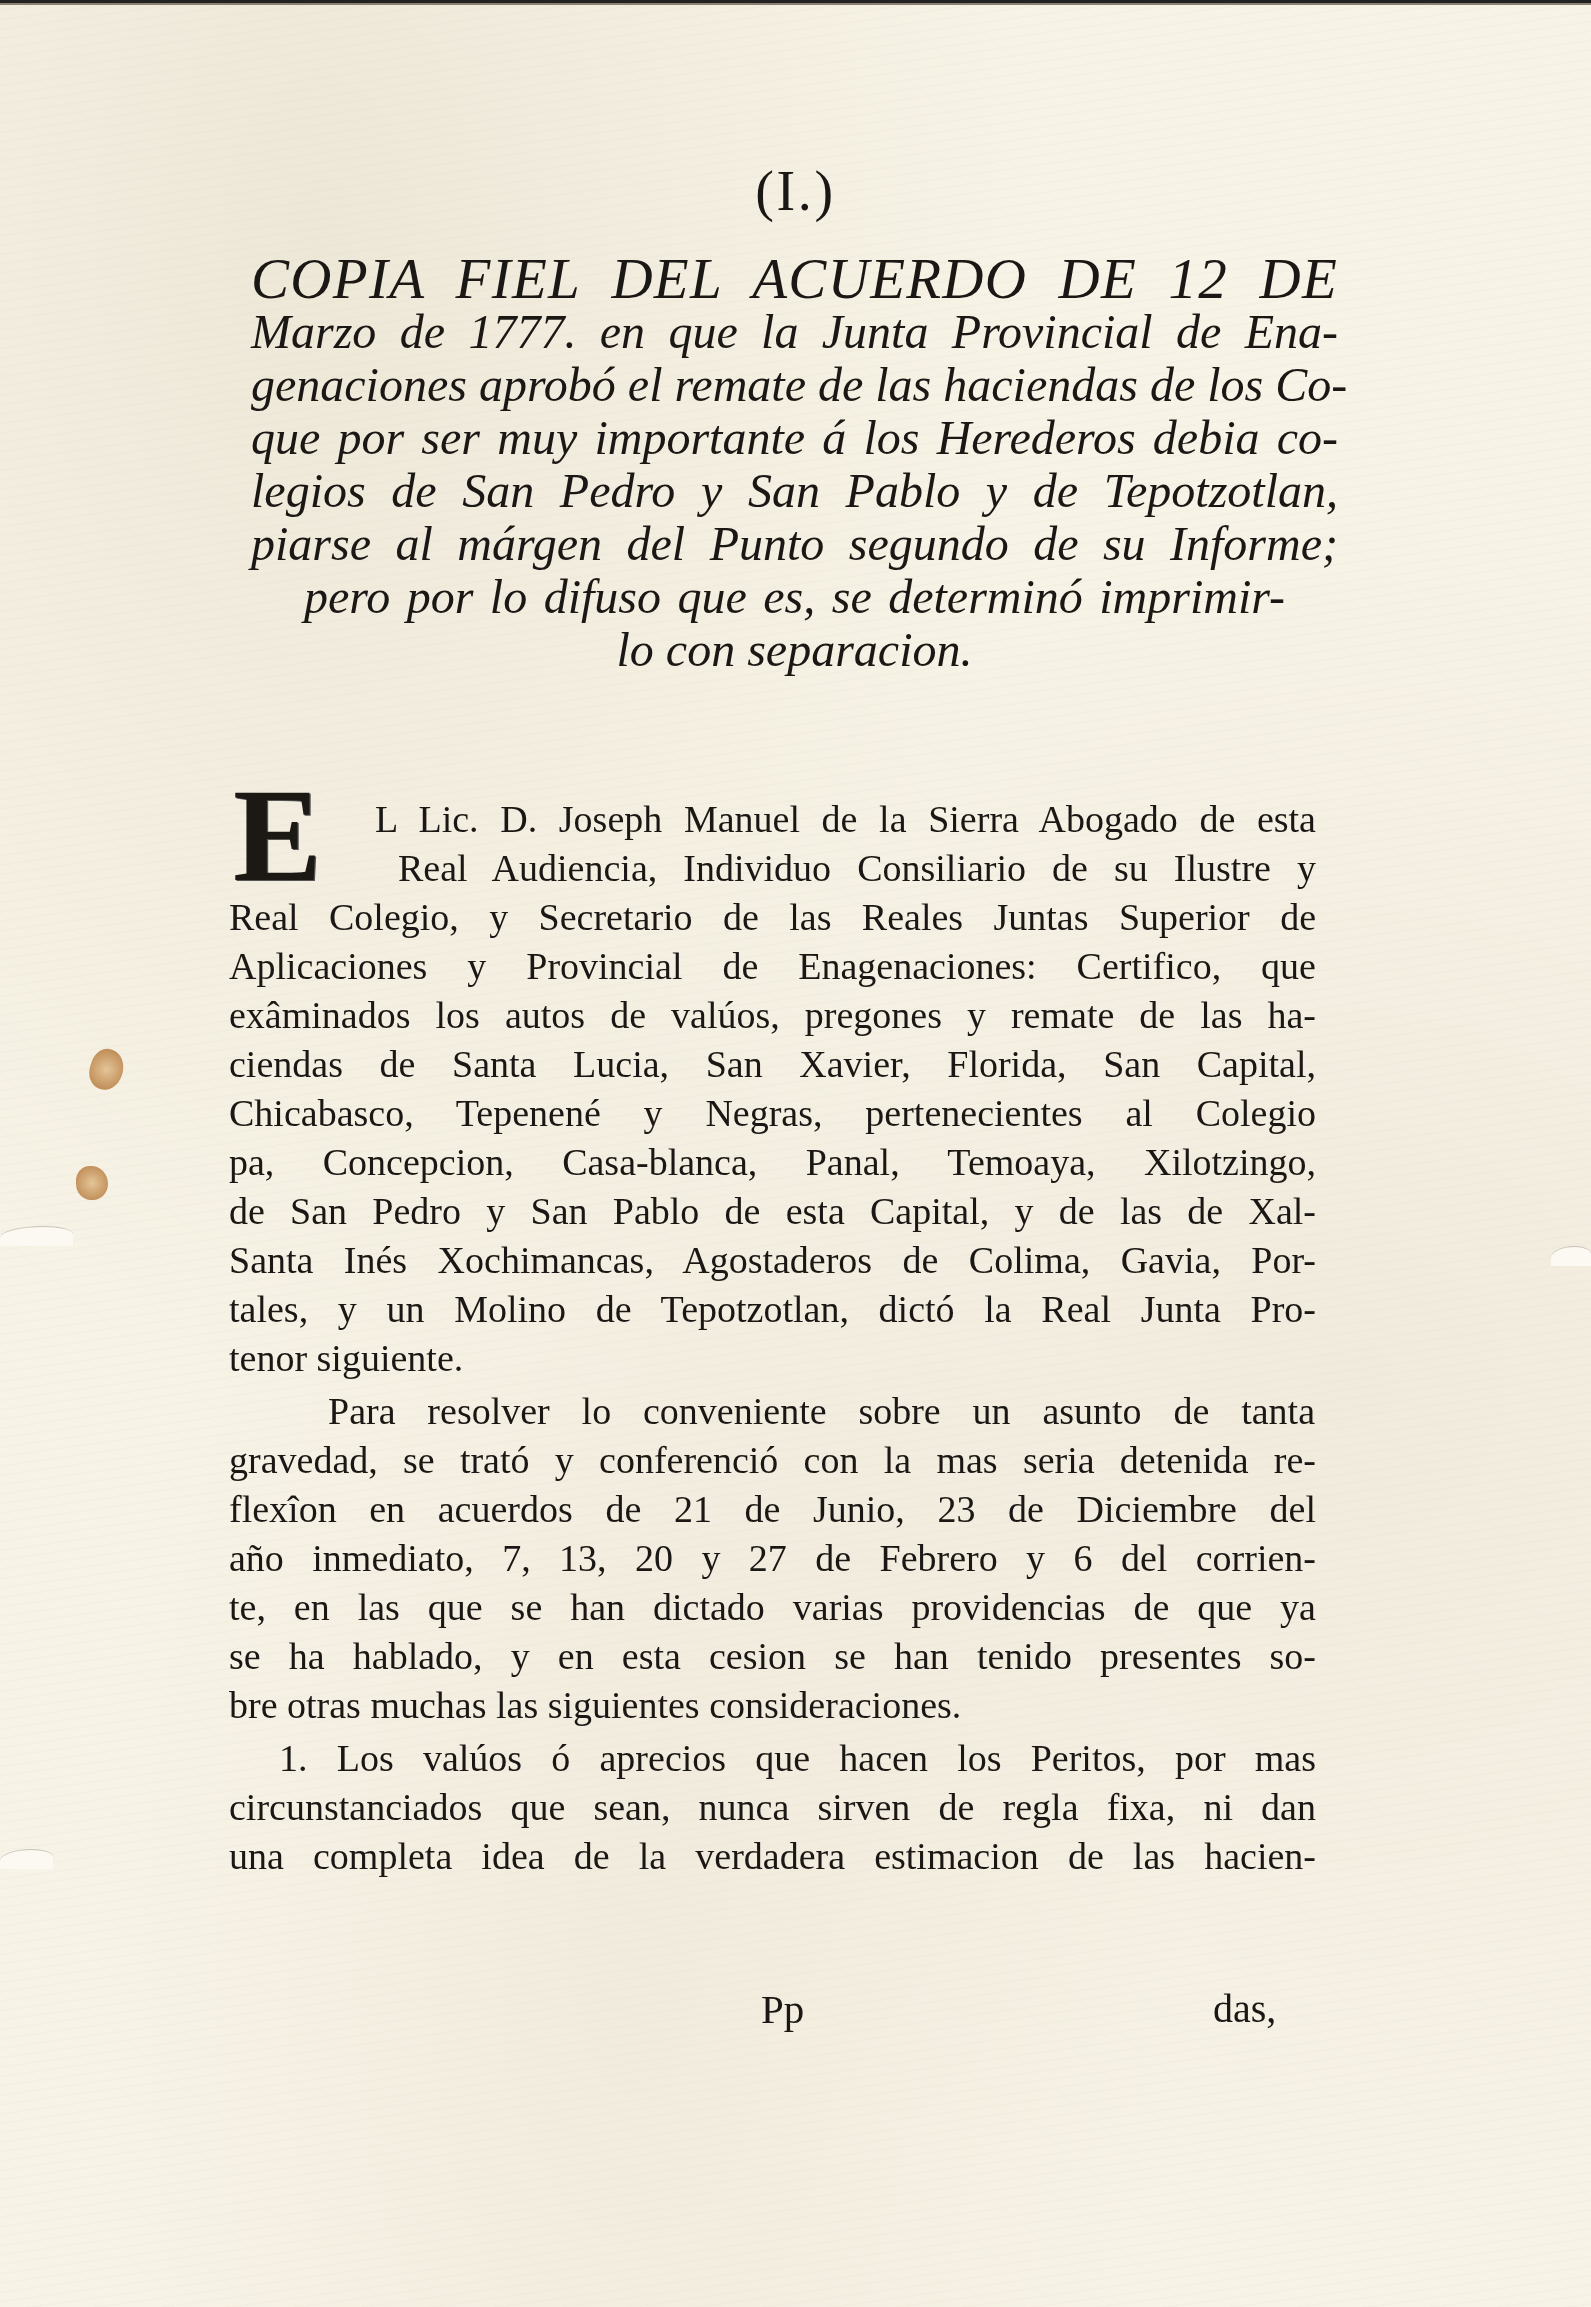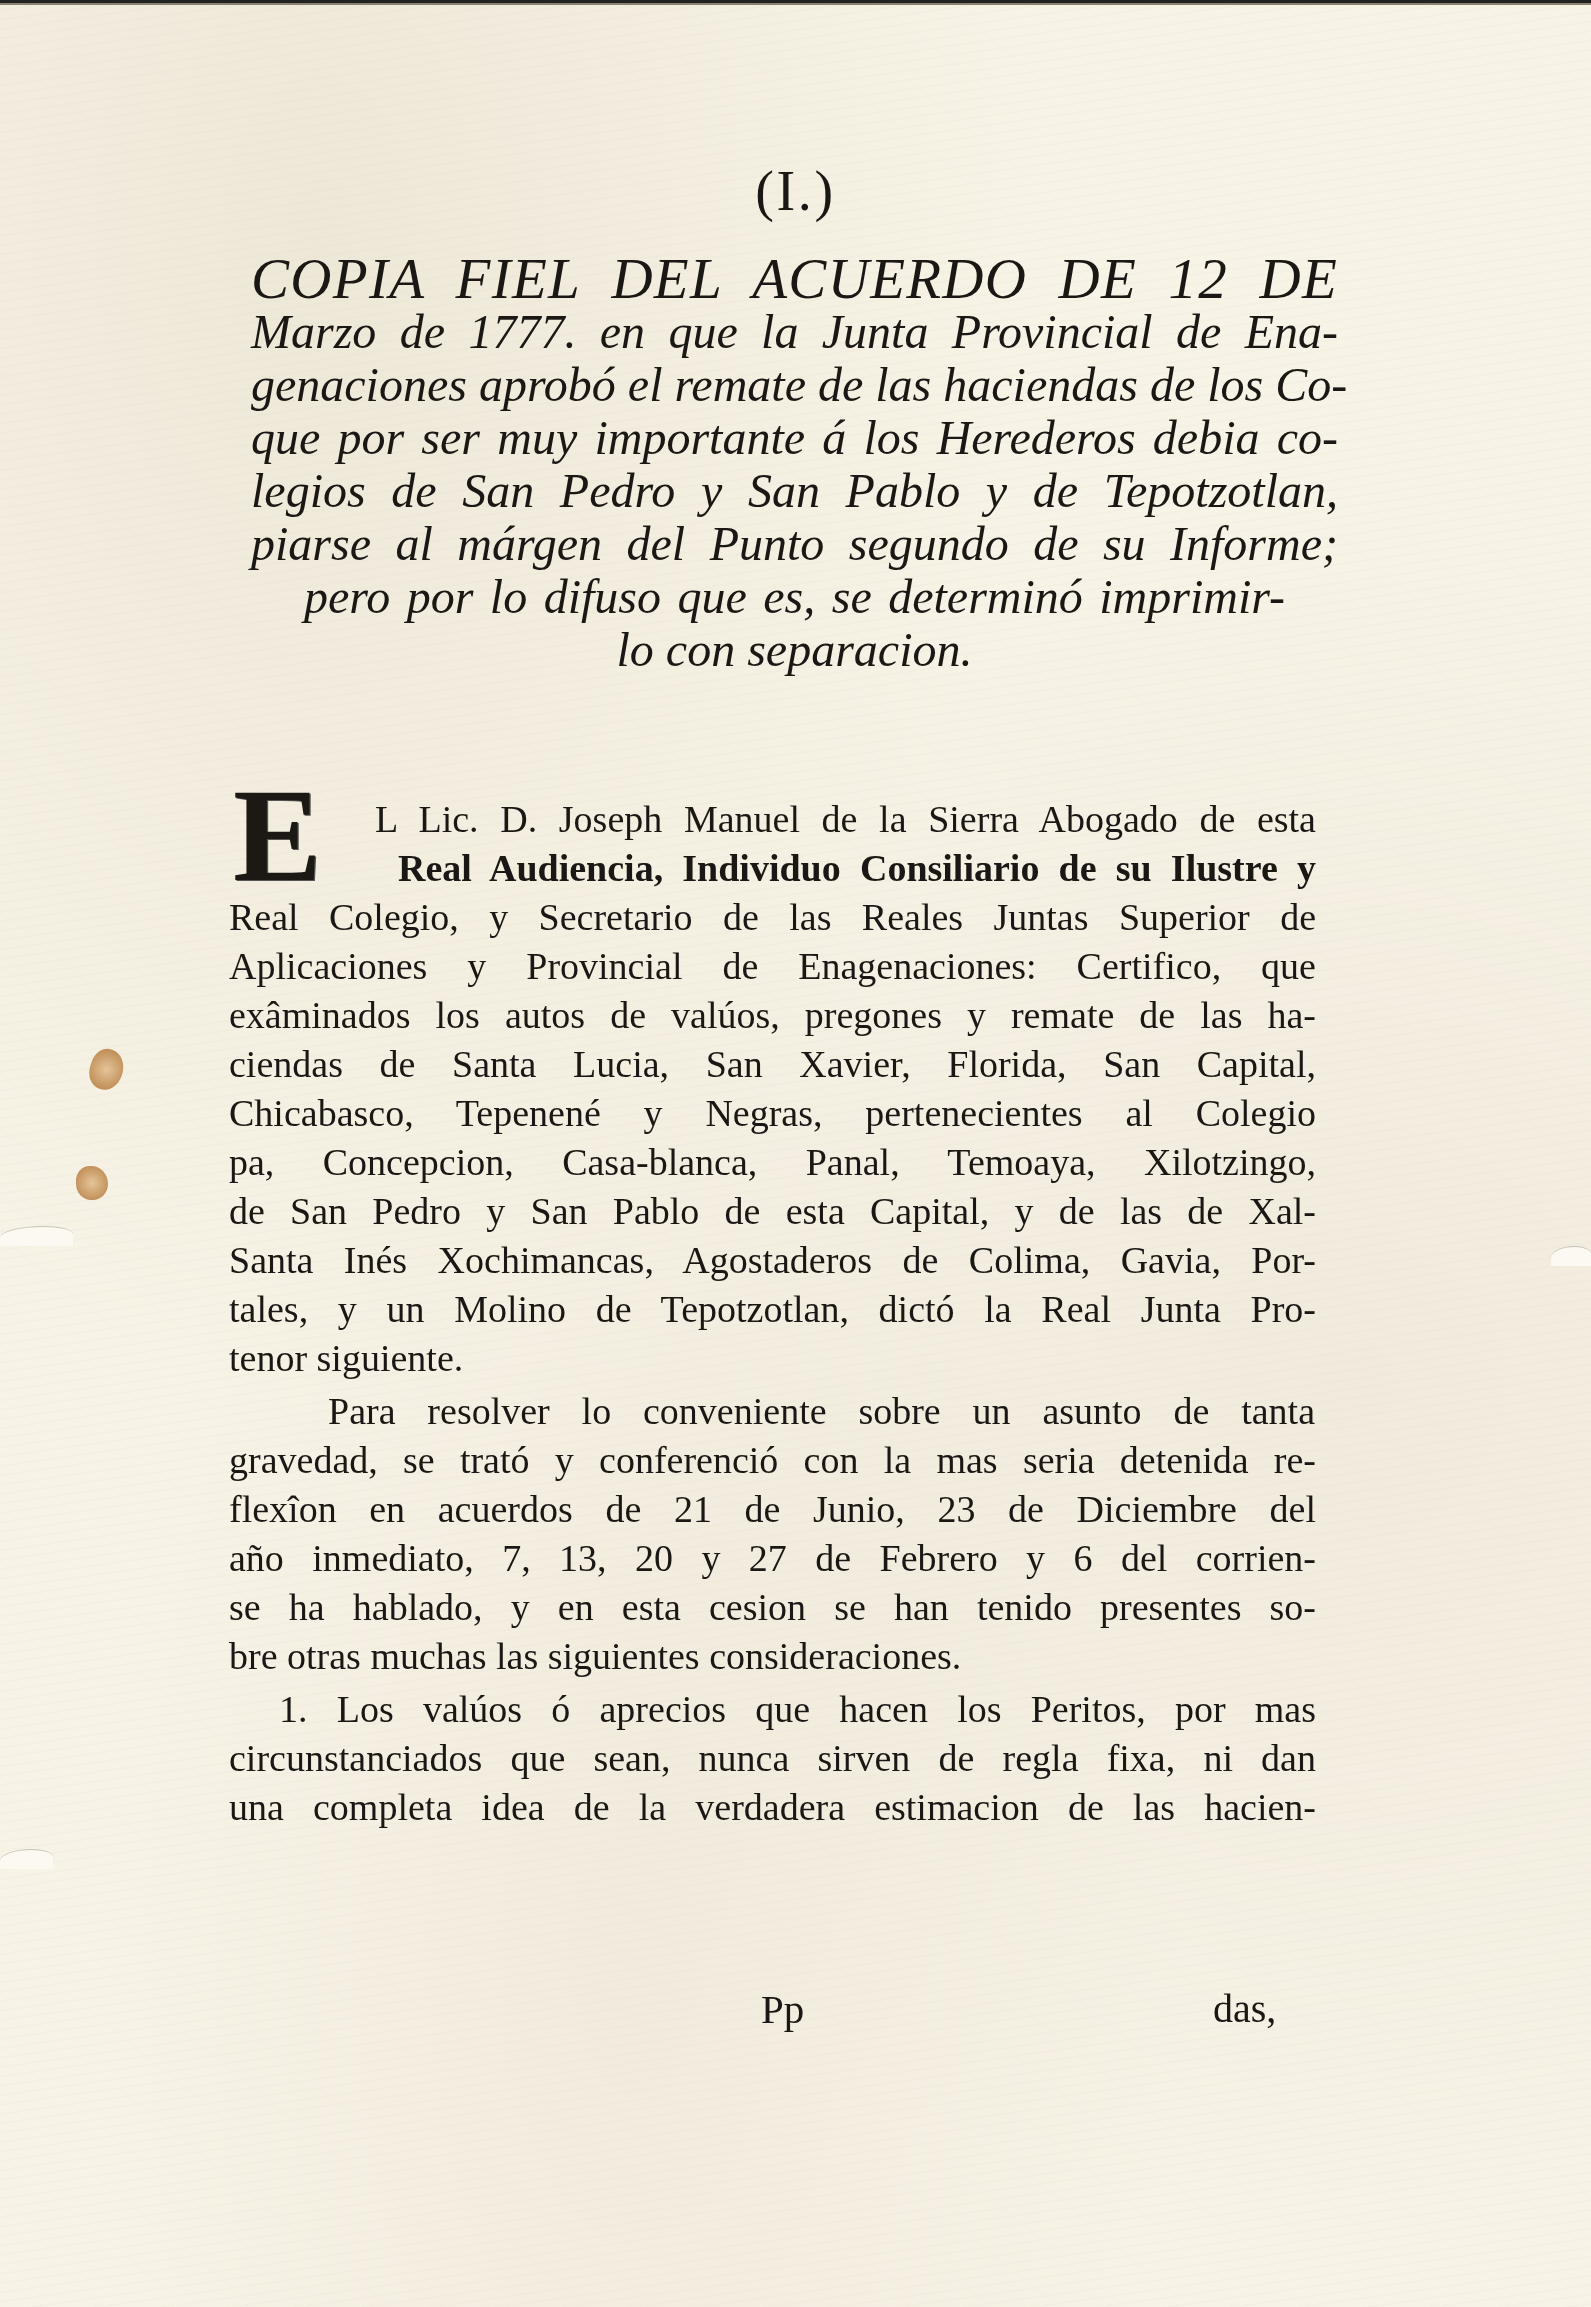--- a/index.html
+++ b/index.html
@@ -51,21 +51,21 @@
   .title .line.caps { font-size: 57px; letter-spacing: 1.3px; }
   .title .line.c1 { padding-left: 53px; width: 981px; }
   .title .line.c2 { text-align: left; text-align-last: center; }
 
   .body {
     position: absolute; left: 229px; top: 795px; width: 1087px;
     font-size: 38px; line-height: 49px;
   }
   .body .line { display: block; white-space: nowrap; text-align: justify; text-align-last: justify; }
   .body .line.indent-drop { padding-left: 146px; width: 941px; }
-  .body .line.indent-drop2 { padding-left: 169px; width: 918px; font-weight: bold; }
+  .body .line.indent-drop2 { padding-left: 169px; width: 918px; }
   .body .line.last { text-align-last: left; }
   .body .line.para { padding-left: 99px; width: 987px; }
   .body .line.num { padding-left: 50px; width: 1037px; }
   .body .gap { display: block; height: 4px; }
 
   .dropcap {
     position: absolute; left: 233px; top: 779px;
     font-size: 133px; line-height: 113px; font-weight: bold;
     color: #1c1915;
     text-shadow: 1.3px 1.3px 0 #555;
@@ -119,20 +119,21 @@
     <span class="line">Santa Inés Xochimancas, Agostaderos de Colima, Gavia, Por-</span>
     <span class="line">tales, y un Molino de Tepotzotlan, dictó la Real Junta Pro-</span>
     <span class="line last">tenor siguiente.</span>
   </div>
   <span class="gap"></span>
   <div>
     <span class="line para">Para resolver lo conveniente sobre un asunto de tanta</span>
     <span class="line">gravedad, se trató y conferenció con la mas seria detenida re-</span>
     <span class="line">flexîon en acuerdos de 21 de Junio, 23 de Diciembre del</span>
     <span class="line">año inmediato, 7, 13, 20 y 27 de Febrero y 6 del corrien-</span>
+    <span class="line">te, en las que se han dictado varias providencias de que ya</span>
     <span class="line">se ha hablado, y en esta cesion se han tenido presentes so-</span>
     <span class="line last">bre otras muchas las siguientes consideraciones.</span>
   </div>
   <span class="gap"></span>
   <div>
     <span class="line num">1.   Los valúos ó aprecios que hacen los Peritos, por mas</span>
     <span class="line">circunstanciados que sean, nunca sirven de regla fixa, ni dan</span>
     <span class="line">una completa idea de la verdadera estimacion de las hacien-</span>
   </div>
 </div>

